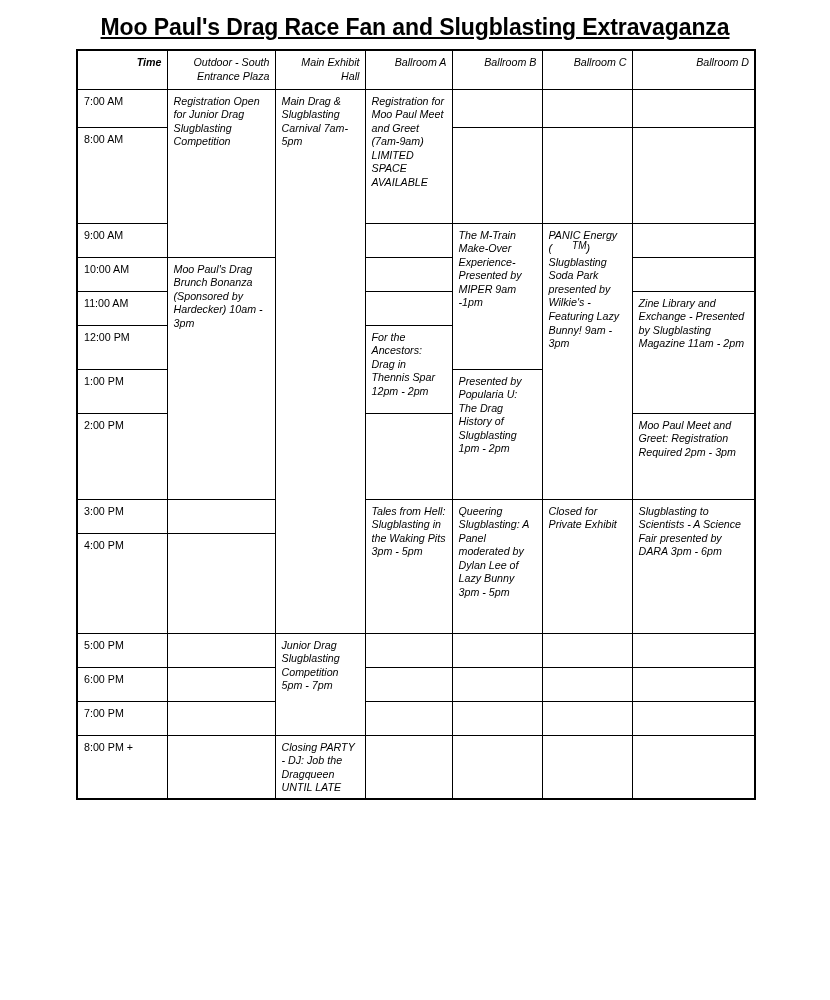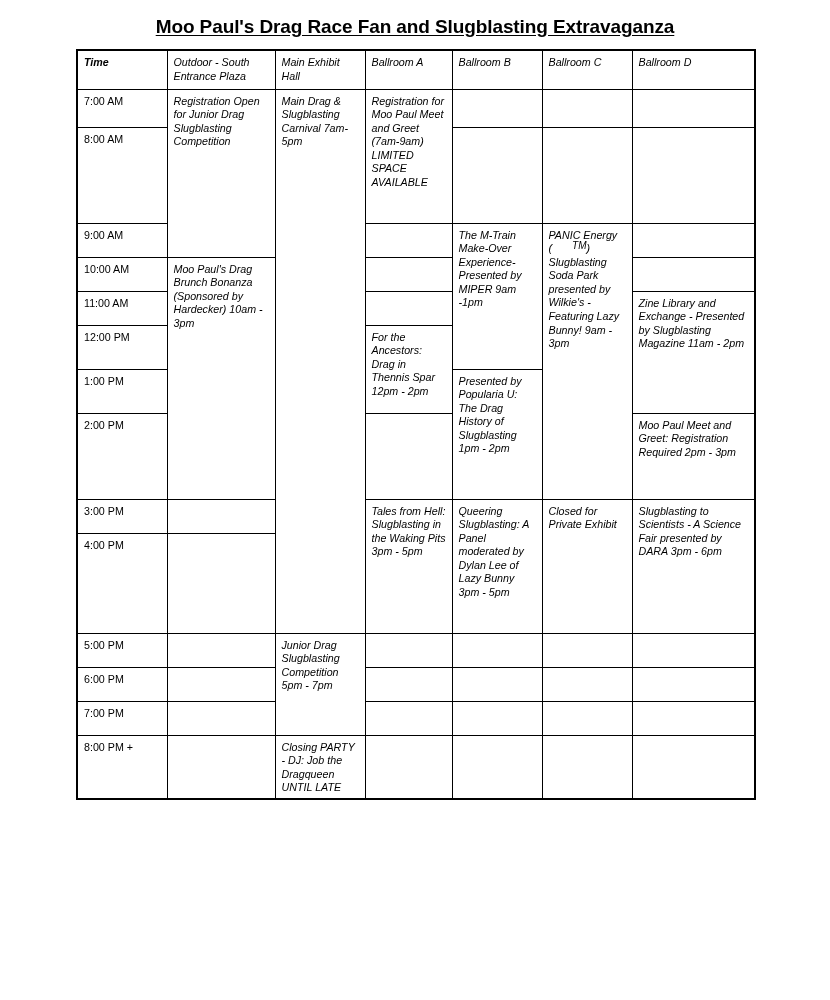--- a/index.html
+++ b/index.html
@@ -20,21 +20,21 @@
     width: 830px;
     height: 1000px;
     background: #ffffff;
     box-sizing: border-box;
   }
   .title-block {
     padding-top: 14px;
     text-align: center;
   }
   .title-line {
-    font-size: 19px;
+    font-size: 23px;
     font-weight: bold;
     line-height: 26px;
     letter-spacing: -0.1px;
     text-decoration: underline;
     text-underline-offset: 2px;
     white-space: nowrap;
   }
   .sched-wrap {
     margin: 0 auto;
     padding-top: 9px;
@@ -61,21 +61,21 @@
   col.c-out    { width: 108px; }
   col.c-main   { width: 90px; }
   col.c-ba     { width: 87px; }
   col.c-bb     { width: 90px; }
   col.c-bc     { width: 90px; }
   col.c-bd     { width: 123px; }
 
   thead th {
     font-style: italic;
     font-weight: normal;
-    text-align: left;
+    text-align: right;
     height: 39px;
     vertical-align: top;
   }
   thead th.time-head {
     font-weight: bold;
     font-style: italic;
   }
   td.time-cell {
     font-style: normal;
     white-space: nowrap;

